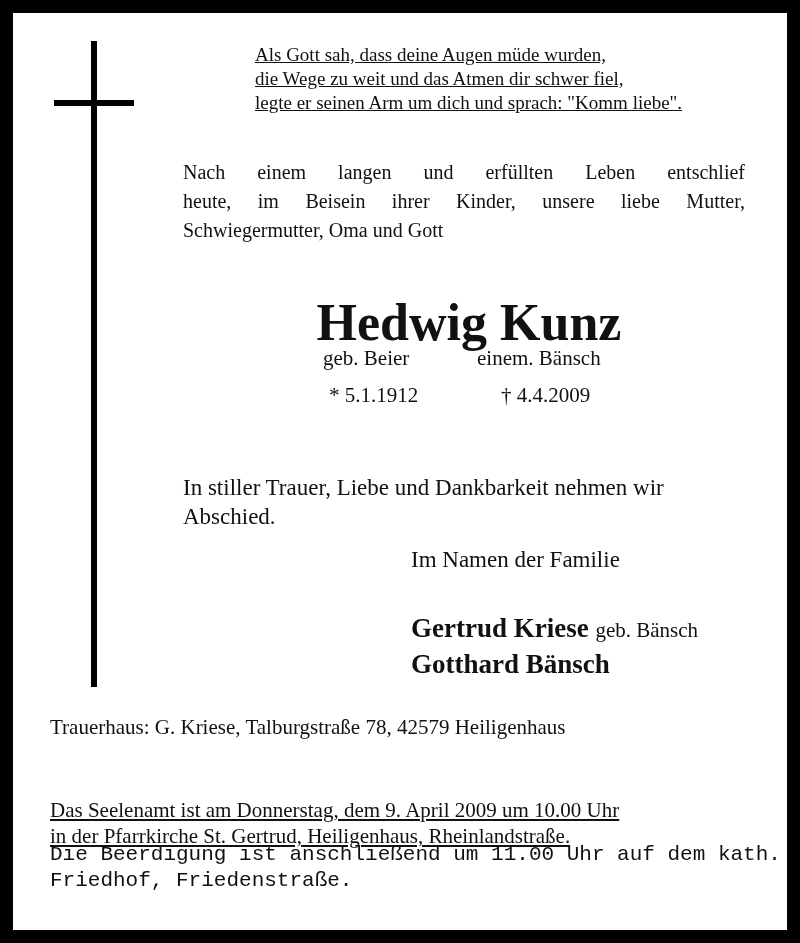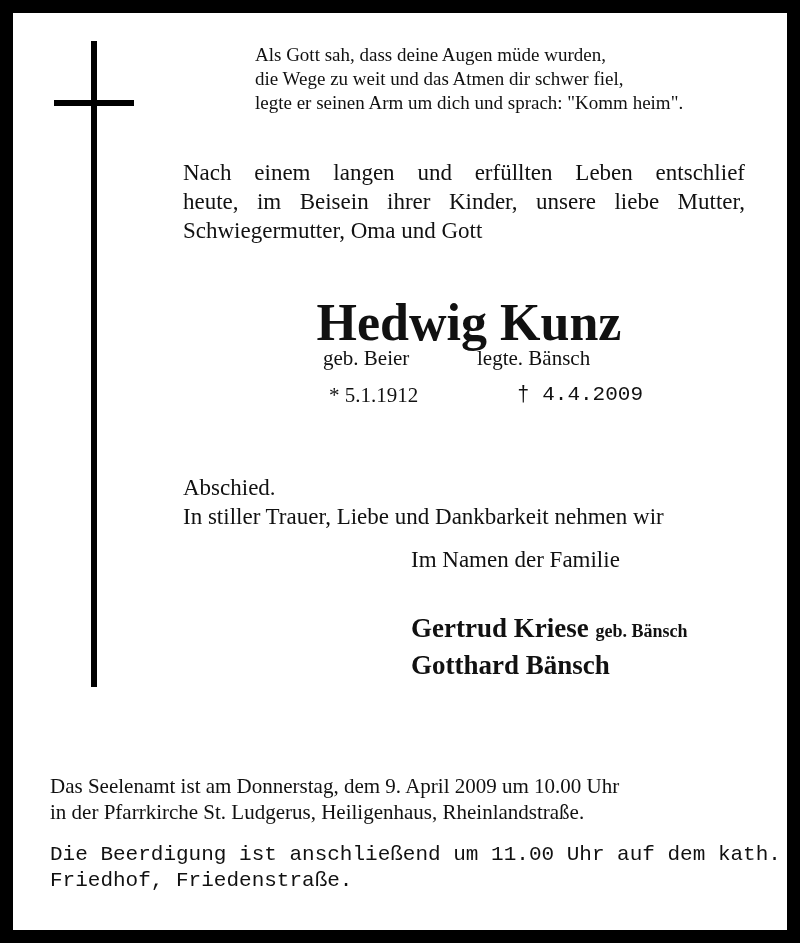--- a/index.html
+++ b/index.html
@@ -2,71 +2,72 @@
 <html><head>
 <meta charset="utf-8">
 <style>
   html, body { margin: 0; padding: 0; }
   body { width: 800px; height: 943px; background: #000; position: relative; overflow: hidden; font-family: "Liberation Serif", serif; color: #111; }
   .sheet { position: absolute; left: 13px; top: 13px; width: 774px; height: 917px; background: #fff; }
   .abs { position: absolute; white-space: nowrap; }
   .cross-v { position: absolute; left: 78px; top: 28px; width: 6px; height: 646px; background: #000; }
   .cross-h { position: absolute; left: 41px; top: 87px; width: 80px; height: 6px; background: #000; }
   .motto { left: 242px; top: 30px; font-size: 19px; line-height: 24px; }
-  .motto div { white-space: nowrap; }
-  .intro { left: 170px; top: 145px; width: 562px; font-size: 23px; line-height: 29px; white-space: normal; }
+  .motto div { white-space: nowrap; text-decoration: underline; }
+  .intro { left: 170px; top: 145px; width: 562px; font-size: 20px; line-height: 29px; white-space: normal; }
   .intro .j { text-align: justify; text-align-last: justify; }
   .name { left: 0; width: 912px; top: 280px; text-align: center; font-weight: bold; font-size: 52px; line-height: 60px; }
   .births { top: 332px; font-size: 21px; line-height: 26px; }
   .dates { top: 369px; font-size: 21px; line-height: 26px; }
   .mourn { left: 170px; top: 460px; font-size: 23px; line-height: 29px; }
   .family { left: 398px; top: 532px; font-size: 23px; line-height: 29px; }
   .sig { left: 398px; top: 598px; font-size: 27px; line-height: 34px; font-weight: bold; }
-  .sig .small { font-weight: bold; font-size: 18px; }
+  .sig .small { font-weight: normal; font-size: 21px; }
   .info { left: 37px; font-size: 21px; line-height: 26px; }
 </style>
 </head>
 <body>
 
 <div class="sheet">
   <div class="cross-v"></div>
   <div class="cross-h"></div>
 
   <div class="abs motto">
     <div>Als Gott sah, dass deine Augen müde wurden,</div>
     <div>die Wege zu weit und das Atmen dir schwer fiel,</div>
-    <div>legte er seinen Arm um dich und sprach: "Komm heim".</div>
+    <div>legte er seinen Arm um dich und sprach: "Komm liebe".</div>
   </div>
 
   <div class="abs intro">
     <div class="j">Nach einem langen und erfüllten Leben entschlief</div>
     <div class="j">heute, im Beisein ihrer Kinder, unsere liebe Mutter,</div>
     <div>Schwiegermutter, Oma und Gott</div>
   </div>
 
   <div class="abs name">Hedwig Kunz</div>
 
   <div class="abs births" style="left:310px;">geb. Beier</div>
-  <div class="abs births" style="left:464px;">legte. Bänsch</div>
+  <div class="abs births" style="left:464px;">einem. Bänsch</div>
   <div class="abs dates" style="left:316px;">* 5.1.1912</div>
-  <div class="abs dates" style="left:504px;font-family:Liberation Mono, monospace;">† 4.4.2009</div>
+  <div class="abs dates" style="left:488px;">† 4.4.2009</div>
 
   <div class="abs mourn">
+    <div>In stiller Trauer, Liebe und Dankbarkeit nehmen wir</div>
     <div>Abschied.</div>
-    <div>In stiller Trauer, Liebe und Dankbarkeit nehmen wir</div>
   </div>
 
   <div class="abs family">Im Namen der Familie</div>
 
   <div class="abs sig">
     <div><span>Gertrud Kriese</span> <span class="small">geb. Bänsch</span></div>
     <div><span>Gotthard Bänsch</span></div>
   </div>
 
-  <div class="abs info" style="top:760px;">
+  <div class="abs info" style="top:701px;">Trauerhaus: G. Kriese, Talburgstraße 78, 42579 Heiligenhaus</div>
+  <div class="abs info" style="top:784px;text-decoration:underline;">
     <div>Das Seelenamt ist am Donnerstag, dem 9. April 2009 um 10.00 Uhr</div>
-    <div>in der Pfarrkirche St. Ludgerus, Heiligenhaus, Rheinlandstraße.</div>
+    <div>in der Pfarrkirche St. Gertrud, Heiligenhaus, Rheinlandstraße.</div>
   </div>
   <div class="abs info" style="top:829px;font-family:Liberation Mono, monospace;">
     <div>Die Beerdigung ist anschließend um 11.00 Uhr auf dem kath.</div>
     <div>Friedhof, Friedenstraße.</div>
   </div>
 </div>
 
 </body></html>

